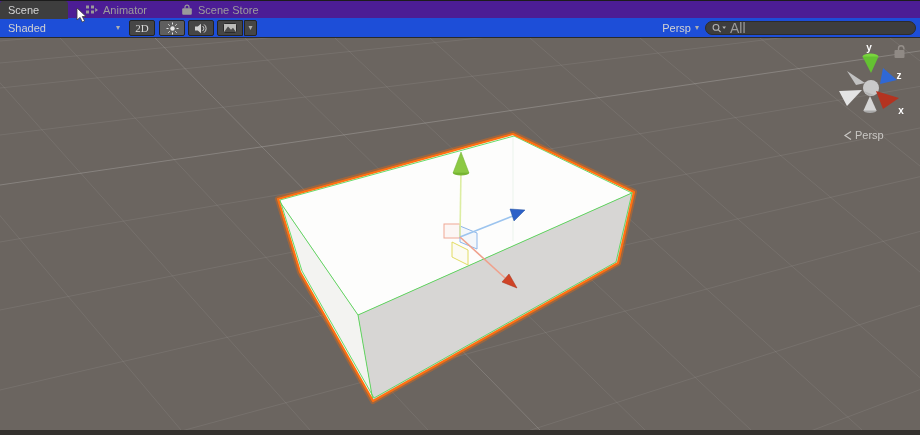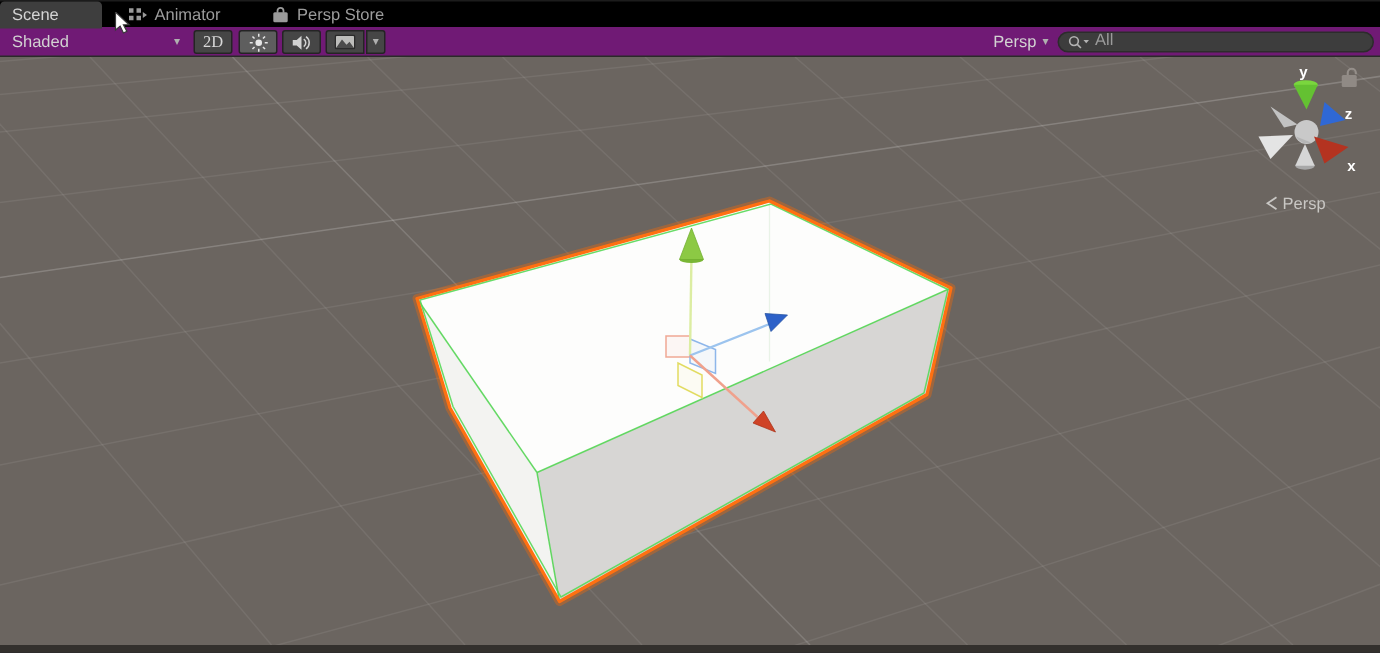--- a/index.html
+++ b/index.html
@@ -1,49 +1,49 @@
 <!DOCTYPE html>
 <html><head>
 <meta charset="utf-8">
 <style>
   * { margin:0; padding:0; box-sizing:border-box; }
   html,body { width:920px; height:435px; overflow:hidden; background:#1e1e1e;
     font-family:"Liberation Sans", sans-serif; -webkit-font-smoothing:antialiased; }
   .app { position:relative; width:920px; height:435px; background:#282828; }
 
   
-  .tabbar { position:relative; height:18px; background:#000000; border-top:1px solid #1c1c1c;
+  .tabbar { position:relative; height:18px; background:#4c1d95; border-top:1px solid #1c1c1c;
     display:flex; align-items:stretch; }
   .tab { display:flex; align-items:center; height:18px; font-size:11px; color:#9c9c9c; }
   .tab.active { background:#3e3e3e; color:#d4d4d4; border-radius:3px 3px 0 0; width:68px; padding-left:8px; }
   .tab .tabicon { display:inline-flex; margin-right:5px; }
   .tab-animator { margin-left:18px; }
   .tab-asset { margin-left:34px; }
   .cursor { position:absolute; left:76px; top:7px; z-index:20; }
 
   
-  .toolbar { height:20px; background:#701a75; display:flex; align-items:center;
+  .toolbar { height:20px; background:#1d4ed8; display:flex; align-items:center;
     padding:0 2px 0 0; border-bottom:1px solid #2a2a2a; }
   .shaded { width:126px; height:16px; margin-top:1px; display:flex; align-items:center;
     justify-content:space-between; padding:0 6px 0 8px; color:#d2d2d2; font-size:11px; cursor:default; }
   .arrow { font-size:8px; color:#b0b0b0; line-height:1; }
   .tbtn { height:16px; margin-top:1px; background:#464646; border:1px solid #242424;
     border-radius:2px; color:#d8d8d8; font-size:11px; display:flex; align-items:center;
     justify-content:center;font-family:Liberation Serif, serif; }
   .btn-2d { width:26px; margin-left:3px; }
   .btn-sun { width:26px; margin-left:4px; background:#5e5e5e; }
   .btn-audio { width:26px; margin-left:3px; }
   .btn-fx { width:26px; margin-left:3px; border-radius:2px 0 0 2px; }
   .btn-fxdrop { width:13px; margin-left:1px; border-radius:0 2px 2px 0; }
   .gizmos { margin-left:auto; height:16px; display:flex; align-items:center; gap:4px;
     color:#d2d2d2; font-size:11px; padding:0 6px; }
   .search { width:211px; height:14px; margin-right:2px; background:#3d3d3d;
     border:1px solid #2c2c2c; border-radius:7px; display:flex; align-items:center;
     padding:0 6px; gap:3px; }
-  .search-text { color:#9b9b9b; font-size:11px; line-height:1; }
+  .search-text { color:#9b9b9b; font-size:14px; line-height:1; }
 
   
   .viewport { position:relative; width:920px; height:392px; background:#6b6560; }
   .bottomstrip { width:920px; height:5px; background:#33302d; }
 </style>
 </head>
 <body>
 
 <div class="app">
 
@@ -63,21 +63,21 @@
       </span>
       <span>Animator</span>
     </div>
     <div class="tab tab-asset">
       <span class="tabicon">
         <svg width="12" height="12" viewBox="0 0 12 12">
           <path d="M4,4.5 V3.2 a2,2 0 0 1 4,0 V4.5" stroke="#9a9a9a" stroke-width="1.2" fill="none"></path>
           <rect x="1.2" y="4.2" width="9.6" height="6.6" rx="1" fill="#9a9a9a"></rect>
         </svg>
       </span>
-      <span>Persp Store</span>
+      <span>Scene Store</span>
     </div>
     <svg class="cursor" width="12" height="16" viewBox="0 0 12 16">
       <polygon points="1,0 1,12 4.1,9.4 6.3,14 8.6,12.9 6.3,8.5 10,8.5" fill="#ffffff" stroke="#3a3a3a" stroke-width="0.8"></polygon>
     </svg>
   </div>
 
   <div class="toolbar">
     <div class="shaded">
       <span>Shaded</span>
       <span class="arrow">▾</span>

